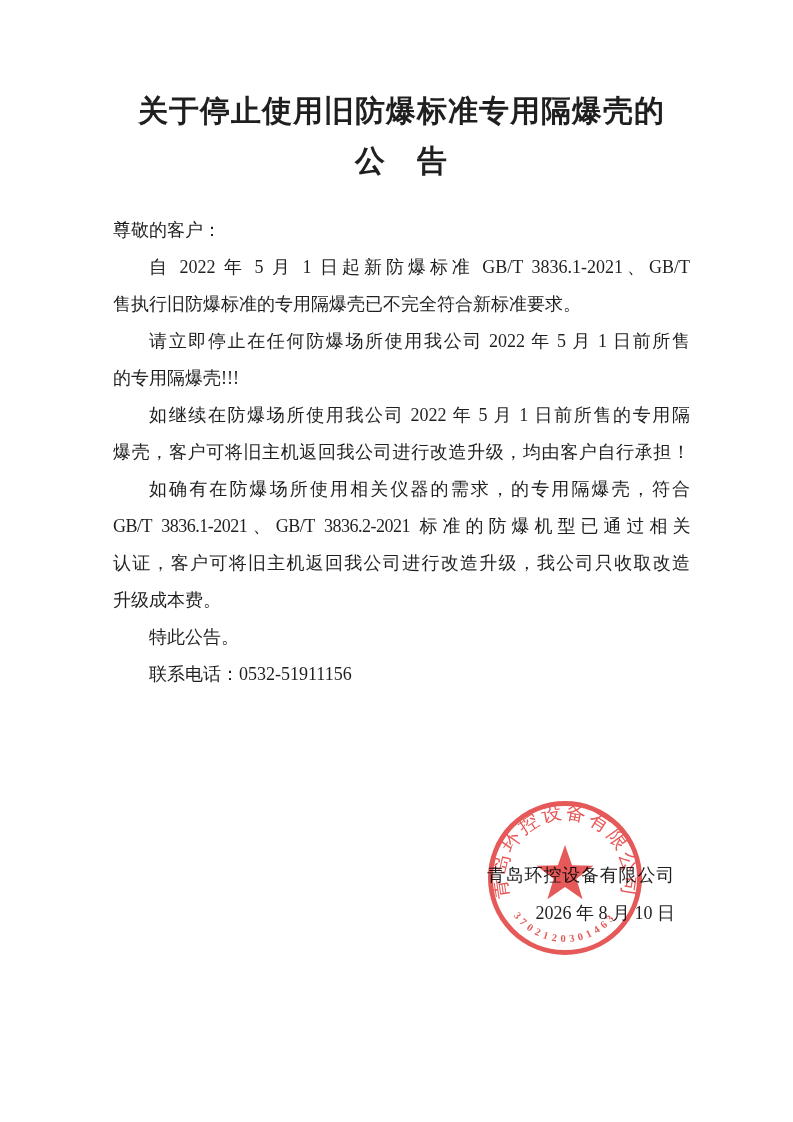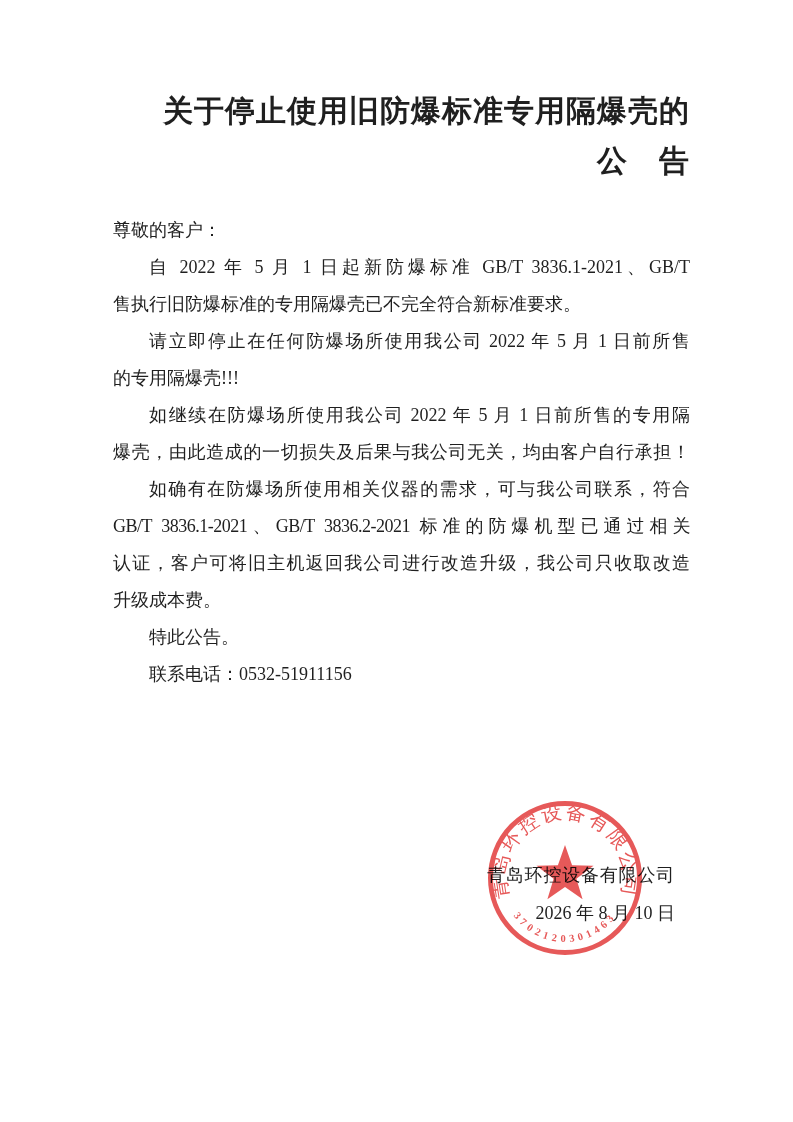--- a/index.html
+++ b/index.html
@@ -8,21 +8,21 @@
     width:793px;height:1122px;
     margin:0 auto;
     background:#ffffff;
     font-family:"Liberation Serif","DejaVu Serif",serif;
     color:#1f1f1f;
     overflow:hidden;
   }
   .title{
     position:absolute;
     left:113px;top:86px;width:577px;
-    text-align:right;
+    text-align:center;
     font-size:30px;line-height:50px;
     font-weight:bold;
     letter-spacing:1px;
   }
   .body-text{
     position:absolute;
     left:113px;top:204px;width:577px;
     font-size:18px;line-height:37px;margin-top:8px;
   }
   .line{width:577px;}
@@ -55,22 +55,22 @@
     <div>公　告</div>
   </div>
 
   <div class="body-text">
     <div class="line">尊敬的客户：</div>
     <div class="line ind fill">自 2022 年 5 月 1 日起新防爆标准 GB/T 3836.1-2021、GB/T</div>
     <div class="line">售执行旧防爆标准的专用隔爆壳已不完全符合新标准要求。</div>
     <div class="line ind fill">请立即停止在任何防爆场所使用我公司 2022 年 5 月 1 日前所售</div>
     <div class="line">的专用隔爆壳!!!</div>
     <div class="line ind fill">如继续在防爆场所使用我公司 2022 年 5 月 1 日前所售的专用隔</div>
-    <div class="line fill">爆壳，由此造成的一切损失及后果与我公司无关，均由客户自行承担！</div>
-    <div class="line ind fill">如确有在防爆场所使用相关仪器的需求，可与我公司联系，符合</div>
+    <div class="line fill">爆壳，客户可将旧主机返回我公司进行改造升级，均由客户自行承担！</div>
+    <div class="line ind fill">如确有在防爆场所使用相关仪器的需求，的专用隔爆壳，符合</div>
     <div class="line fill tight">GB/T 3836.1-2021、GB/T 3836.2-2021 标准的防爆机型已通过相关</div>
     <div class="line fill">认证，客户可将旧主机返回我公司进行改造升级，我公司只收取改造</div>
     <div class="line">升级成本费。</div>
     <div class="line ind">特此公告。</div>
     <div class="line ind">联系电话：0532-51911156</div>
   </div>
 
   <div class="signature">
     <div class="company">青岛环控设备有限公司</div>
     <div class="date">2026 年 8 月 10 日</div>

